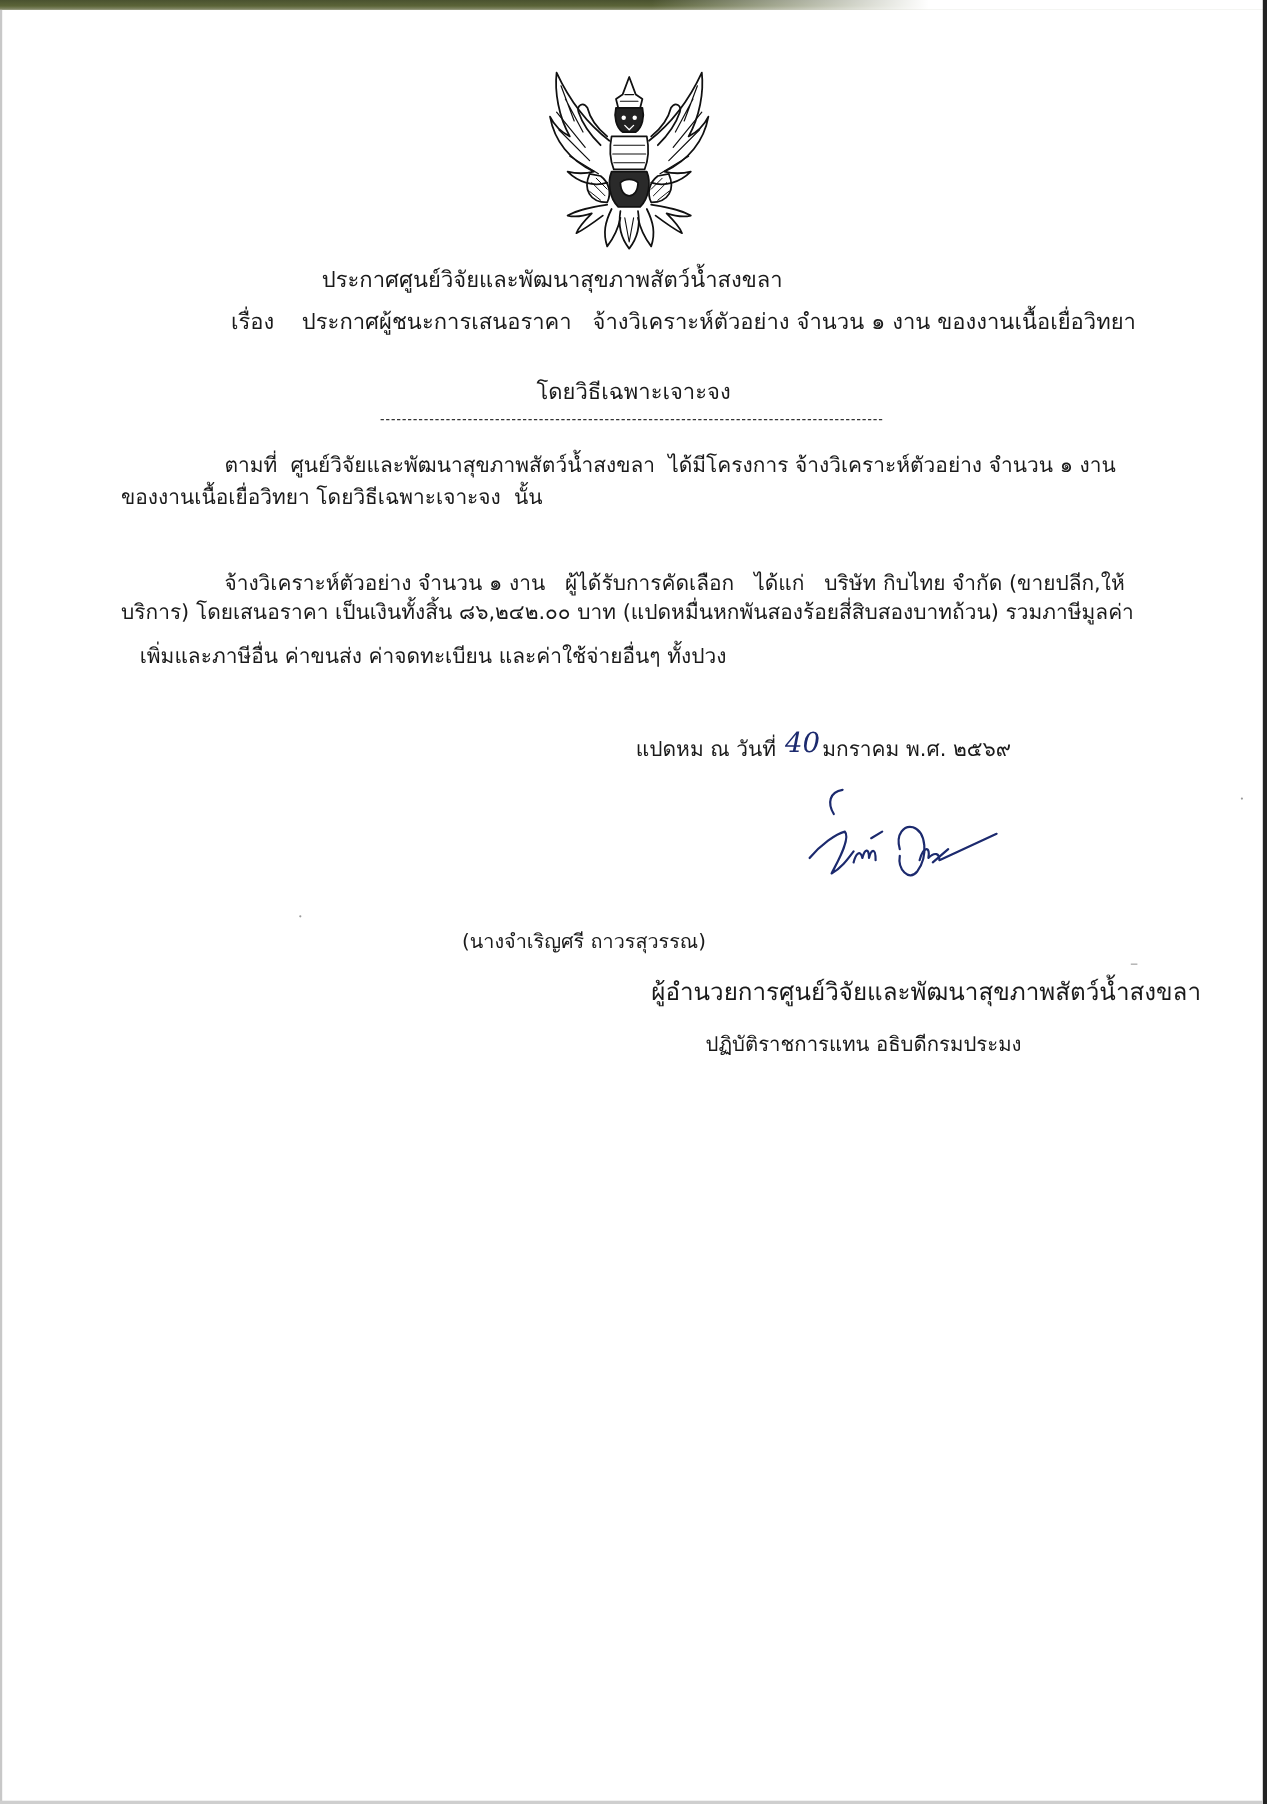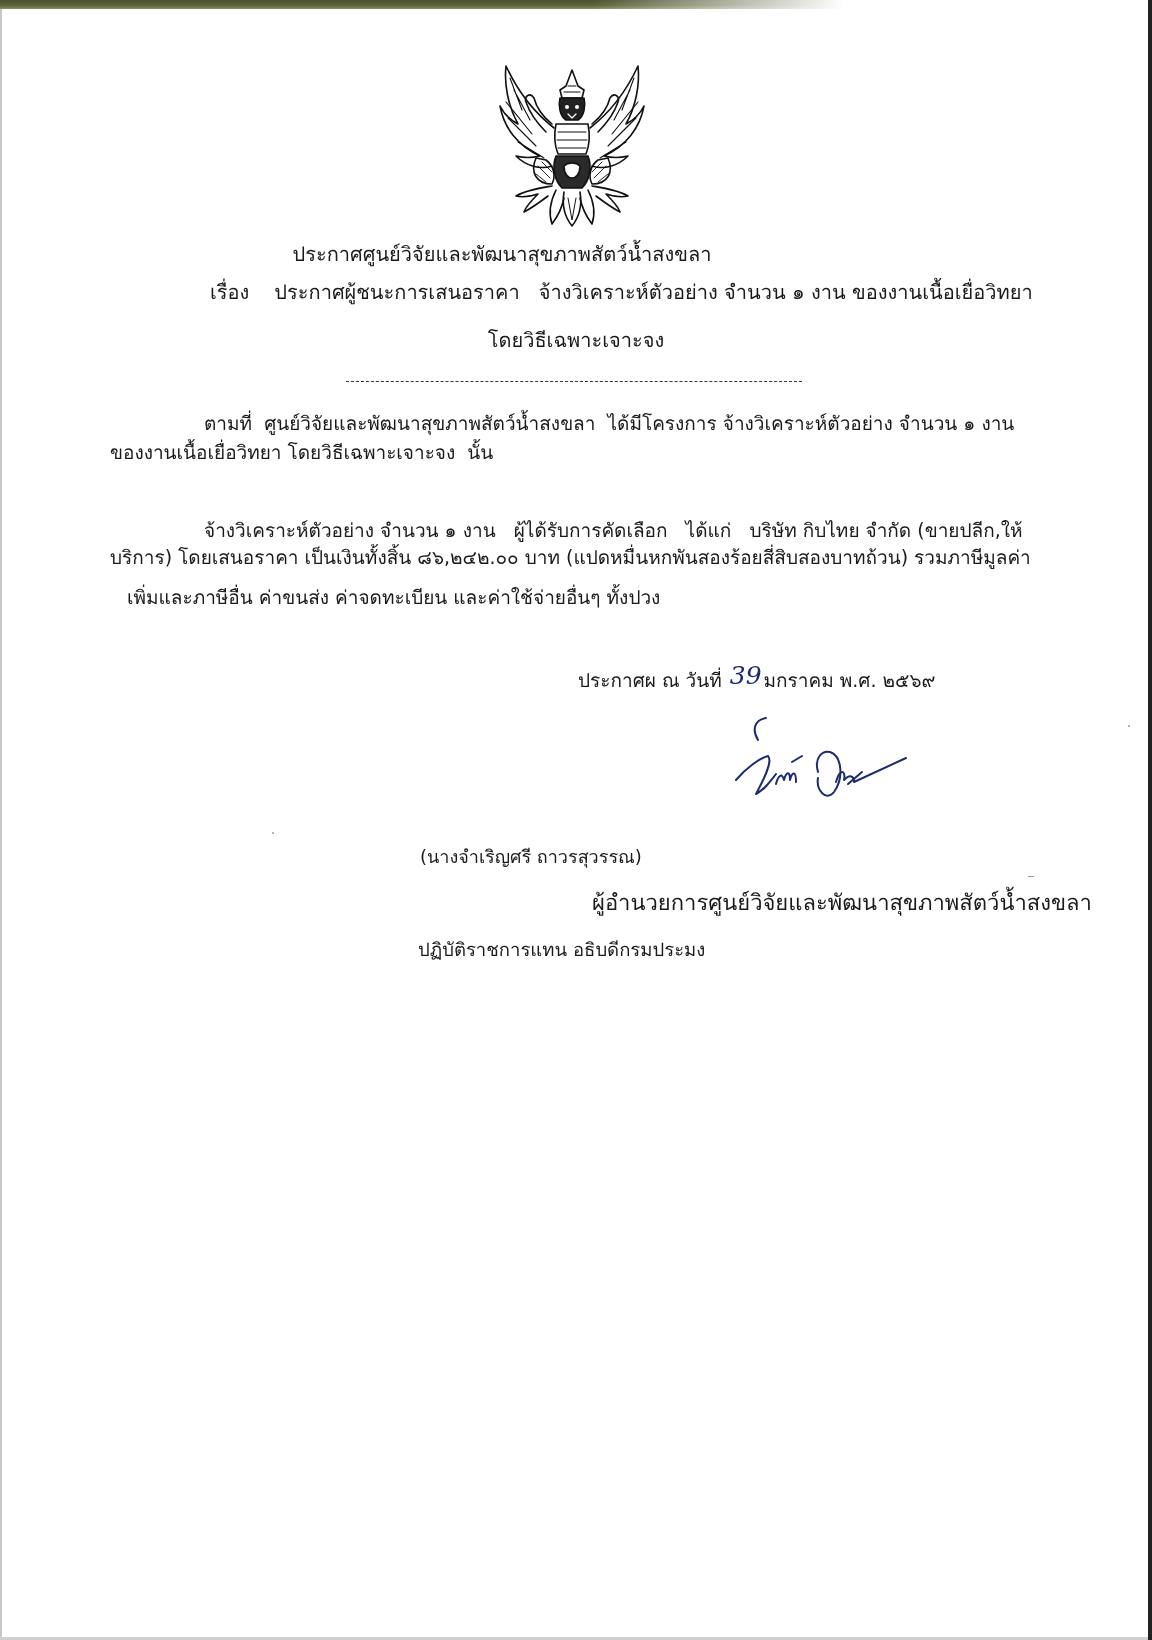--- a/index.html
+++ b/index.html
@@ -46,21 +46,21 @@
     .line {
       position: absolute;
       white-space: nowrap;
       font-size: 19px;
       line-height: 24px;
     }
     .header-title { left: 0; width: 1004px; top: 242px; text-align: center; font-size: 20px; }
     .subject-row { left: 210px; top: 280px; font-size: 20px; }
     .subject-label { display: inline-block; width: 58px; }
     .subject-text { display: inline-block; }
-    .header-method { left: 0; width: 1152px; top: 328px; text-align: center; font-size: 20px; }
+    .header-method { left: 0; width: 1152px; top: 344px; text-align: center; font-size: 20px; }
 
     .dashed-rule {
       position: absolute;
       left: 346px; top: 381px;
       width: 456px; height: 0;
       border-top: 1.5px dashed #333;
     }
 
     .para1-l1 { left: 204px; top: 411px; }
     .para1-l2 { left: 110px; top: 440px; }
@@ -80,21 +80,21 @@
     }
 
     .signature {
       position: absolute;
       left: 730px; top: 712px;
       width: 190px; height: 100px;
     }
 
     .signer-name { left: 0; width: 1152px; top: 845px; text-align: left; padding-left: 420px; box-sizing: border-box; font-size: 18px; }
     .signer-position { left: 592px; top: 891px; font-size: 22px; }
-    .signer-acting { left: 0; width: 1152px; top: 938px; padding-left: 418px; box-sizing: border-box; font-size: 18.5px; }
+    .signer-acting { left: 0; width: 1152px; top: 938px; text-align: center; padding-left: 418px; box-sizing: border-box; font-size: 18.5px; }
 
     .speck { position: absolute; background: #9a9a9a; border-radius: 50%; }
   </style>
 </head>
 <body>
 
 <div class="scan-top"></div>
 <div class="scan-top-right-fade"></div>
 <div class="scan-left"></div>
 <div class="scan-right"></div>
@@ -153,22 +153,22 @@
 <div class="dashed-rule"></div>
 
 <div class="line para1-l1" style="white-space: pre;">ตามที่  ศูนย์วิจัยและพัฒนาสุขภาพสัตว์น้ำสงขลา  ได้มีโครงการ จ้างวิเคราะห์ตัวอย่าง จำนวน ๑ งาน</div>
 <div class="line para1-l2" style="white-space: pre;">ของงานเนื้อเยื่อวิทยา โดยวิธีเฉพาะเจาะจง  นั้น</div>
 
 <div class="line para2-l1" style="white-space: pre;">จ้างวิเคราะห์ตัวอย่าง จำนวน ๑ งาน   ผู้ได้รับการคัดเลือก   ได้แก่   บริษัท กิบไทย จำกัด (ขายปลีก,ให้</div>
 <div class="line para2-l2" style="white-space: pre;">บริการ) โดยเสนอราคา เป็นเงินทั้งสิ้น ๘๖,๒๔๒.๐๐ บาท (แปดหมื่นหกพันสองร้อยสี่สิบสองบาทถ้วน) รวมภาษีมูลค่า</div>
 <div class="line para2-l3" style="white-space: pre; margin-left: 17px;">เพิ่มและภาษีอื่น ค่าขนส่ง ค่าจดทะเบียน และค่าใช้จ่ายอื่นๆ ทั้งปวง</div>
 
 <div class="line date-row">
-  <span>ประกาศผ ณ วันที่</span>
-  <span class="date-day">39</span><span>มกราคม พ.ศ. ๒๕๖๙</span>
+  <span>แปดหม ณ วันที่</span>
+  <span class="date-day">40</span><span>มกราคม พ.ศ. ๒๕๖๙</span>
 </div>
 
 <div class="signature">
   <svg width="190" height="100" viewBox="0 0 190 100" xmlns="http://www.w3.org/2000/svg">
     <g fill="none" stroke="#1c2a6e" stroke-width="2" stroke-linecap="round" stroke-linejoin="round">
       <path d="M28 28 C22 18, 24 8, 36 6"></path>
       <path d="M6 68 C16 56, 30 46, 38 44 C44 50, 30 74, 26 82 C34 78, 40 70, 46 62"></path>
       <path d="M46 72 C48 64, 52 60, 54 68 C56 60, 60 58, 60 68 C62 60, 66 58, 66 70"></path>
       <path d="M62 50 L72 44"></path>
       <path d="M88 60 C84 46, 92 38, 100 40 C112 44, 114 66, 104 80 C96 90, 86 78, 88 66"></path>

